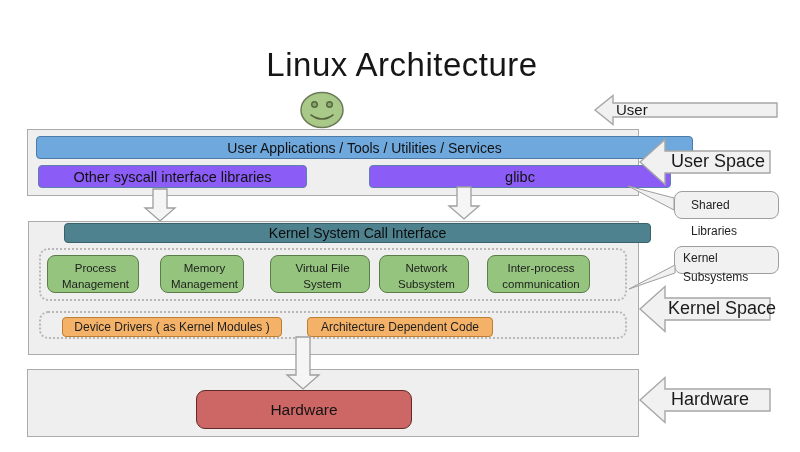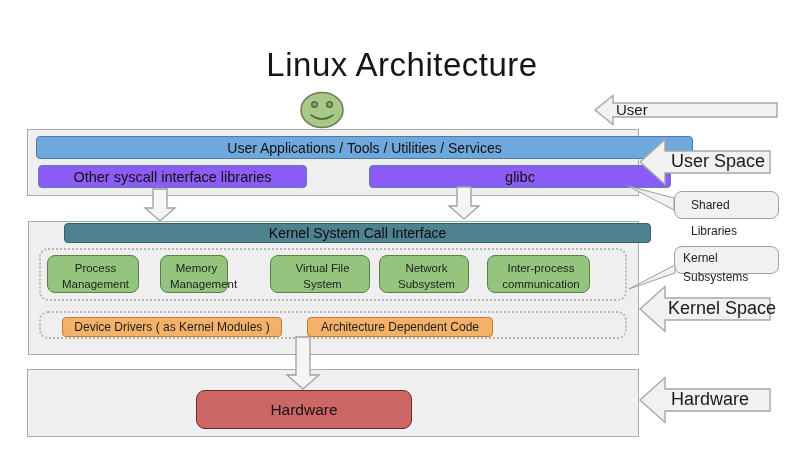--- a/index.html
+++ b/index.html
@@ -72,21 +72,21 @@
   <div class="abs bar apps-bar">User Applications / Tools / Utilities / Services</div>
   <div class="abs bar lib-box" style="left:38px;top:165px;width:269px;">Other syscall interface libraries</div>
   <div class="abs bar lib-box" style="left:325px;top:165px;width:302px;margin-left:44px;">glibc</div>
 
   <div class="abs container" style="left:28px;top:221px;width:611px;height:134px;"></div>
   <div class="abs bar ksci-bar">Kernel System Call Interface</div>
 
   <div class="abs dotted" style="left:39px;top:248px;width:588px;height:53px;"></div>
   <div class="abs green-box" style="left:47px;width:92px;">Process
 Management</div>
-  <div class="abs green-box" style="left:160px;width:68px;">Memory
+  <div class="abs green-box" style="left:160px;width:84px;">Memory
 Management</div>
   <div class="abs green-box" style="left:270px;width:100px;">Virtual File
 System</div>
   <div class="abs green-box" style="left:379px;width:90px;">Network
 Subsystem</div>
   <div class="abs green-box" style="left:487px;width:103px;">Inter-process
 communication</div>
 
   <div class="abs dotted" style="left:39px;top:311px;width:588px;height:28px;"></div>
   <div class="abs orange-box" style="left:62px;width:220px;">Device Drivers ( as Kernel Modules )</div>

